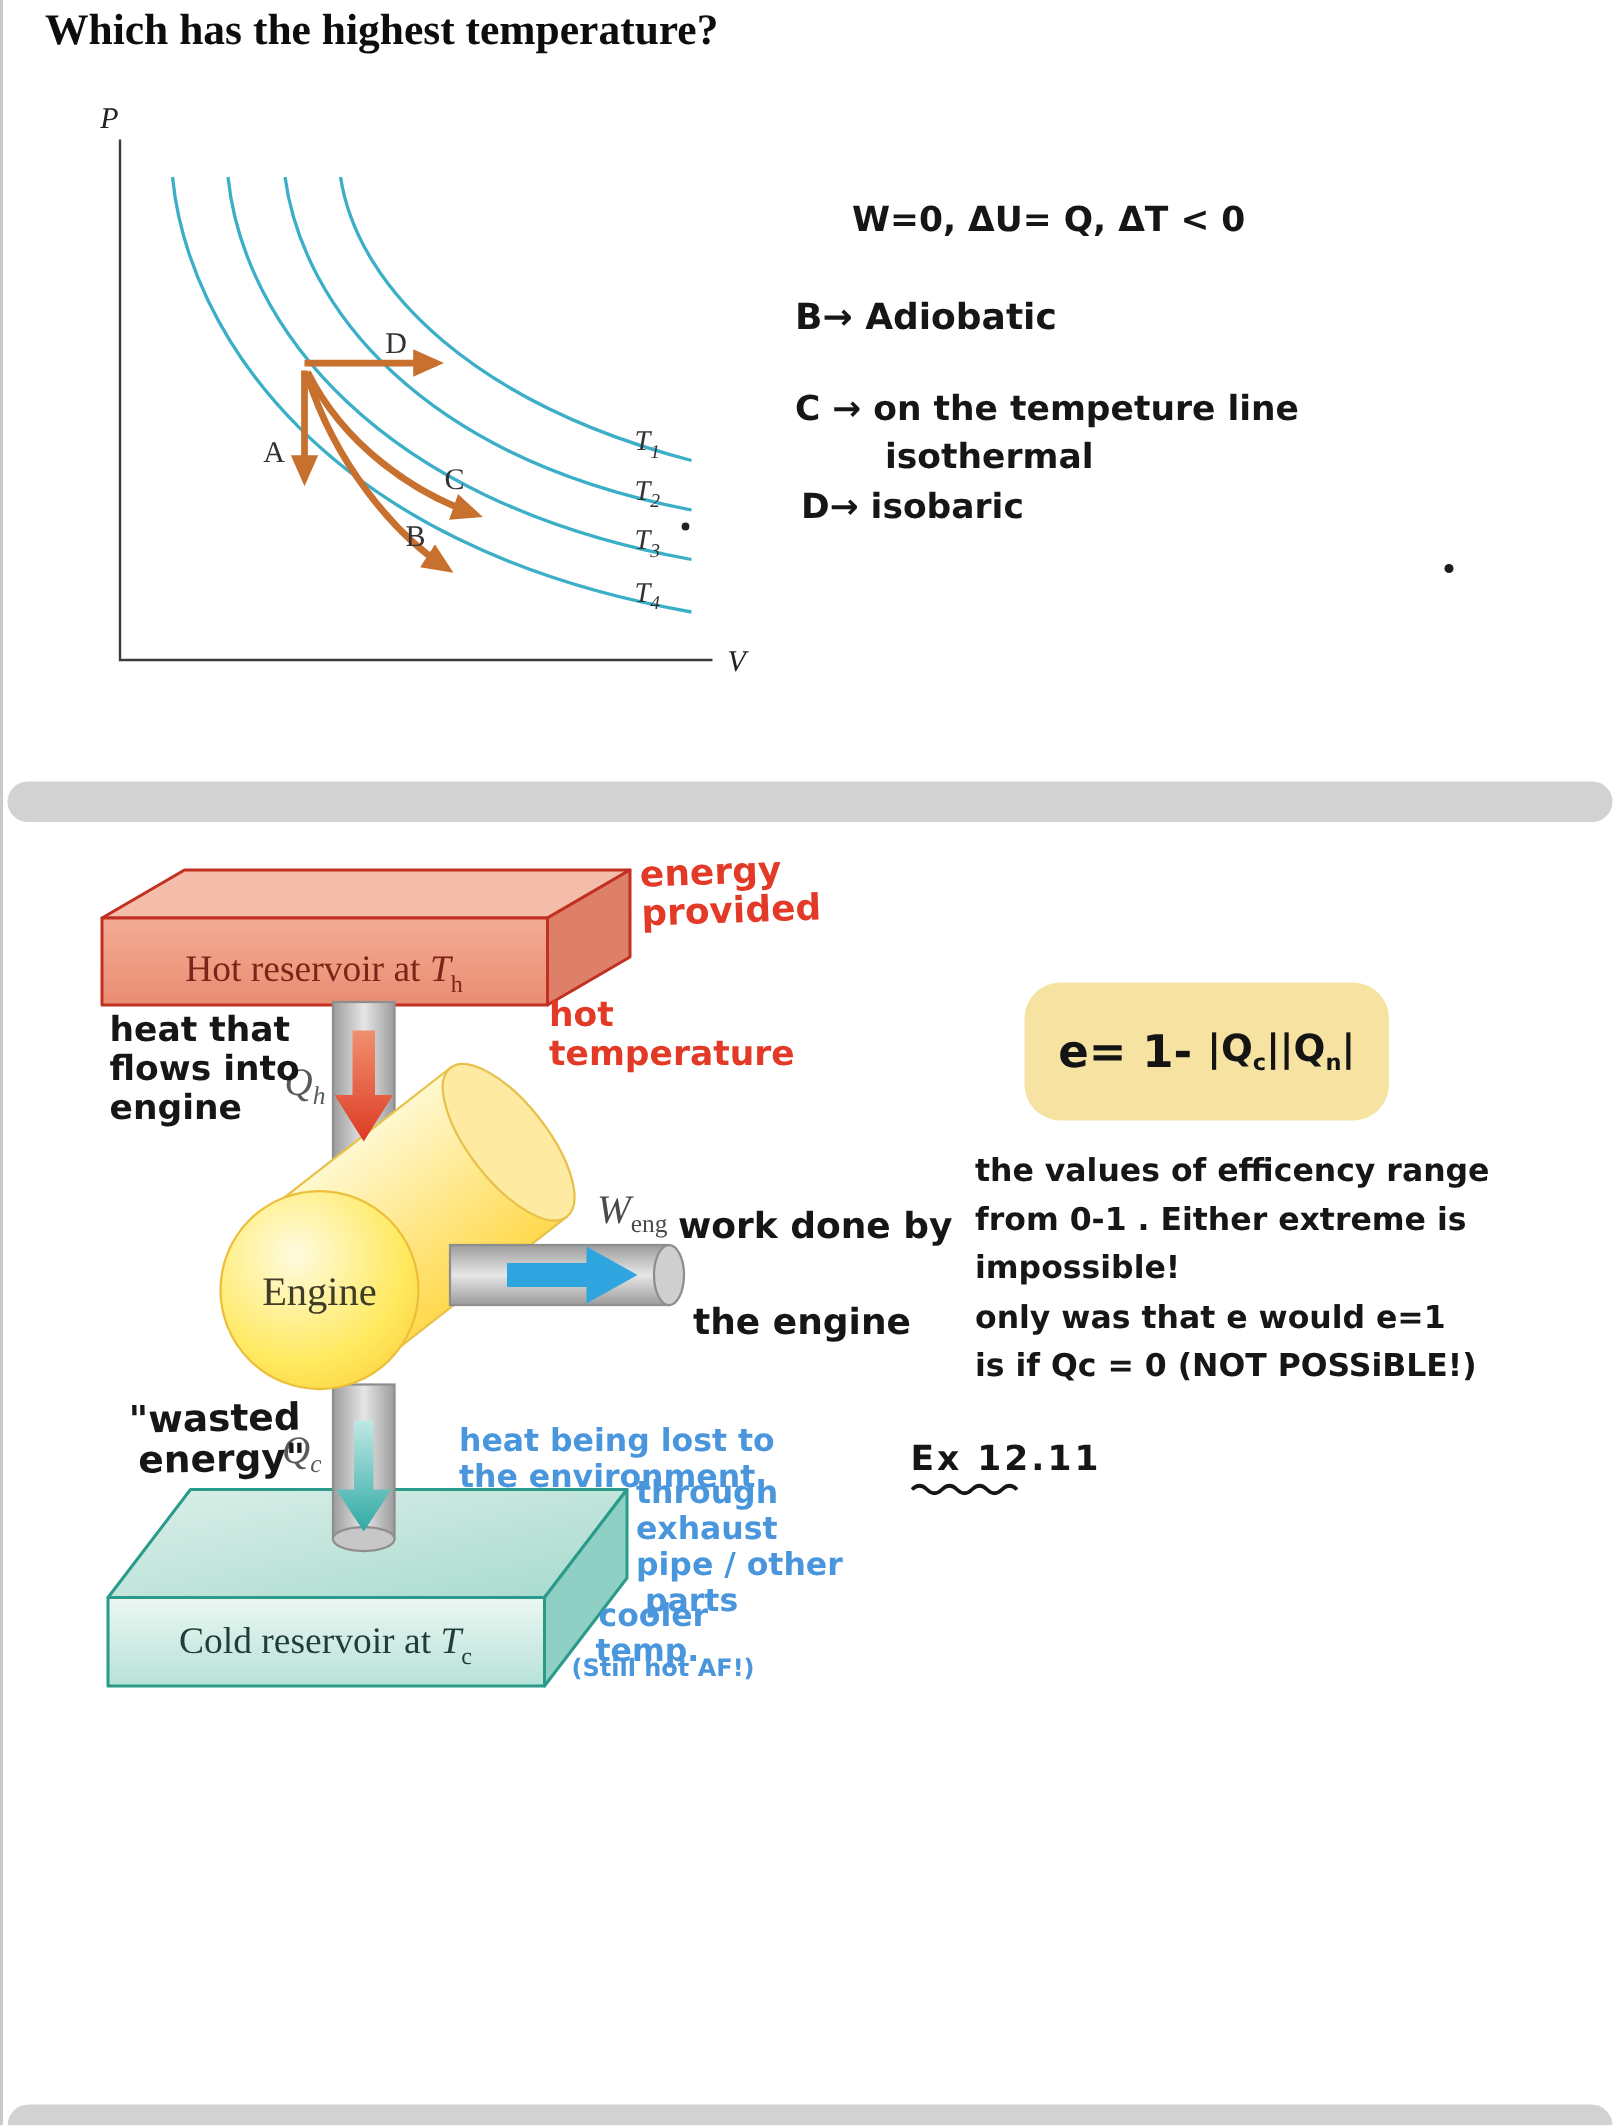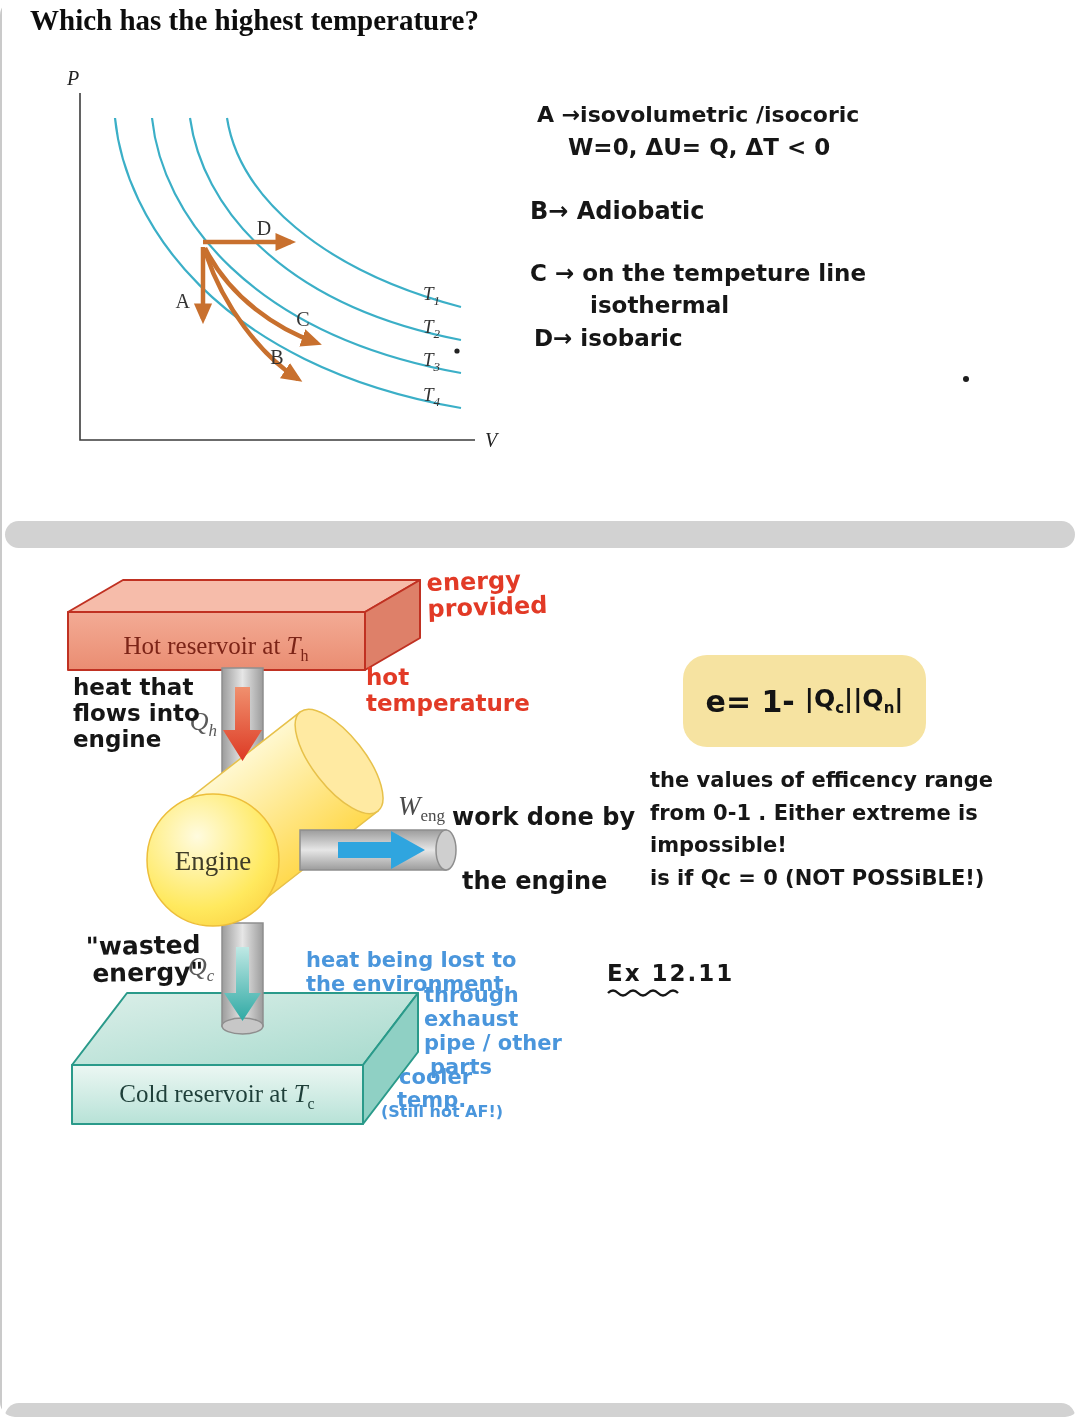--- a/index.html
+++ b/index.html
@@ -1,17 +1,17 @@
 <!DOCTYPE html>
 <html><head>
 <meta charset="utf-8">
 <style>
   html,body{margin:0;padding:0;background:#ffffff;}
   #page{position:relative;width:1080px;height:1417px;background:#ffffff;overflow:hidden;
-        font-family:"Liberation Serif",serif;border-radius:15px;}
+        font-family:"Liberation Serif",serif;}
   .abs{position:absolute;}
   .hw{font-family:"DejaVu Sans",sans-serif;font-weight:700;white-space:nowrap;}
   .hw-black{color:#161616;}
   .hw-red{color:#e23a26;}
   .hw-blue{color:#4a96dc;}
   .title{font-family:"Liberation Serif",serif;font-weight:700;font-size:29px;color:#0d0d0d;white-space:nowrap;}
   .divider{background:#d2d2d2;}
   .page-edge{position:absolute;left:0;top:0;width:2px;height:100%;background:#8a8a8a;opacity:.45;}
   .dot{position:absolute;background:#1d1d1d;border-radius:50%;}
   .formula{font-family:"DejaVu Sans",sans-serif;font-weight:700;color:#141414;white-space:nowrap;}
@@ -62,21 +62,20 @@
       <path d="M148,192 V264" marker-end="url(#oarrow)"></path>
       <path d="M150,193 C175,243 222,274 262,288" marker-end="url(#oarrow)"></path>
       <path d="M150,196 C168,252 206,300 243,324" marker-end="url(#oarrow)"></path>
     </g>
     <text x="209" y="180" font-size="20" fill="#333" text-anchor="middle">D</text>
     <text x="135" y="253" font-size="20" fill="#333" text-anchor="end">A</text>
     <text x="248" y="271" font-size="20" fill="#333" text-anchor="middle">C</text>
     <text x="222" y="309" font-size="20" fill="#333" text-anchor="middle">B</text>
   </svg>
 
-  <div class="abs hw hw-black" style="left:537px;top:102px;font-size:22px;">A →isovolumetric /isocoric</div>
   <div class="abs hw hw-black" style="left:568px;top:134px;font-size:23px;">W=0,  ΔU= Q,  ΔT &lt; 0</div>
   <div class="abs hw hw-black" style="left:530px;top:197px;font-size:24px;">B→ Adiobatic</div>
   <div class="abs hw hw-black" style="left:530px;top:260px;font-size:23px;">C → on the tempeture line</div>
   <div class="abs hw hw-black" style="left:590px;top:292px;font-size:23px;">isothermal</div>
   <div class="abs hw hw-black" style="left:534px;top:325px;font-size:23px;">D→ isobaric</div>
 
   <div class="dot" style="left:963px;top:376px;width:6px;height:6px;"></div>
 
   <div class="abs divider" style="left:5px;top:521px;width:1070px;height:27px;border-radius:14px;"></div>
   <div class="abs divider" style="left:5px;top:1403px;width:1070px;height:14px;border-radius:14px 14px 0 0;"></div>
@@ -219,15 +218,16 @@
       <span class="formula" style="font-size:25px;"><span>|Q</span><sub>c</sub><span>|</span></span>
       <span class="bar"></span>
       <span class="formula" style="font-size:25px;"><span>|Q</span><sub>n</sub><span>|</span></span>
     </span>
   </div>
 
   <div class="abs hw hw-black" style="left:650px;top:764px;font-size:21px;line-height:32.5px;">
     <div class="notes-line">the values  of efficency range</div>
     <div class="notes-line">from  0-1 . Either extreme is</div>
     <div class="notes-line">impossible!</div>
+    <div class="notes-line">only  was  that  e  would  e=1</div>
     <div class="notes-line">is if  Qc = 0   (NOT POSSiBLE!)</div>
   </div>
 </div>
 
 </body></html>

